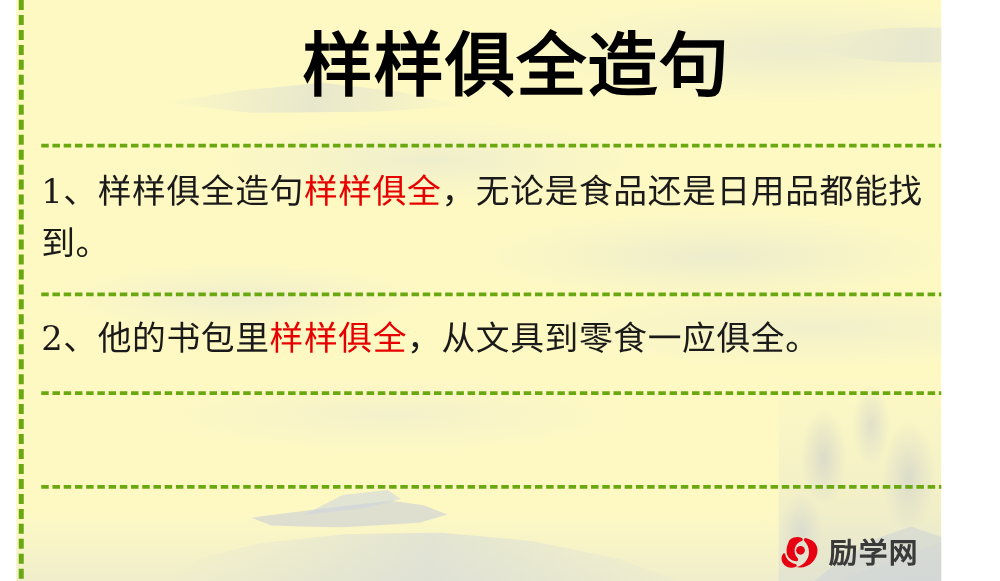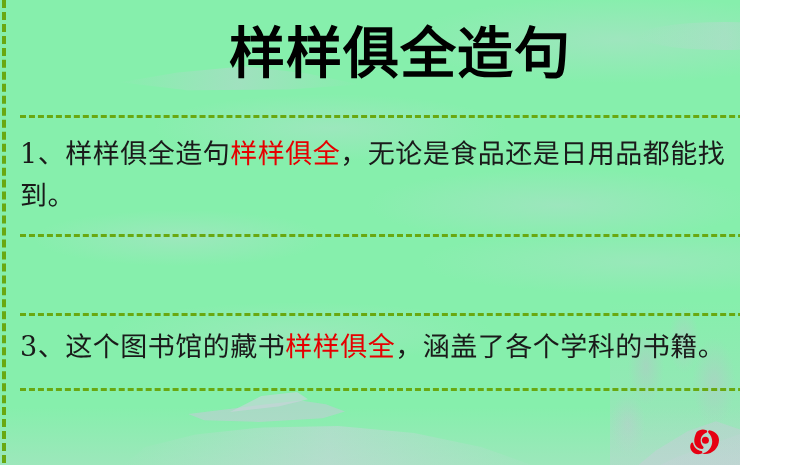--- a/index.html
+++ b/index.html
@@ -6,22 +6,23 @@
   html,body{margin:0;padding:0;}
   body{
     width:800px;height:465px;
     background:#ffffff;
     font-family:"DejaVu Serif","Liberation Serif",serif;
     overflow:hidden;
   }
   .page{
     position:relative;
     width:740px;height:465px;
-    background:#86efac;
+    background:#fef9c3;
     overflow:hidden;
+    margin-left:13px;
   }
 
   
   .wash{position:absolute;pointer-events:none;}
 
   .wash-sky{
     left:0;top:0;width:800px;height:465px;
     background:
       radial-gradient(ellipse 300px 60px at 620px 40px, rgba(205,212,224,.34), rgba(255,255,255,0) 72%),
       radial-gradient(ellipse 240px 46px at 330px 128px, rgba(206,214,226,.30), rgba(255,255,255,0) 74%),
@@ -161,27 +162,28 @@
 
   <div class="sep" style="top:115px;"></div>
   <div class="sep" style="top:234px;"></div>
   <div class="sep" style="top:313px;"></div>
   <div class="sep" style="top:388px;"></div>
 
   <div class="title">样样俱全造句</div>
 
   <div class="sentence s1"><span>1、</span><span>样样俱全造句</span><span class="hl">样样俱全</span><span>，无论是食品还是日用品都能找到。</span></div>
 
+  <div class="sentence s2"><span>2、</span><span>他的书包里</span><span class="hl">样样俱全</span><span>，从文具到零食一应俱全。</span></div>
 
-  <div class="sentence s3"><span>3、</span><span>这个图书馆的藏书</span><span class="hl">样样俱全</span><span>，涵盖了各个学科的书籍。</span></div>
 
   <div class="logo">
     <span class="logo-mark">
       <svg width="34" height="34" viewBox="0 0 34 34" aria-hidden="true">
         <path d="M31 17c0 7.7-6.3 14-14 14-1.1 0-2.2-.13-3.2-.38 5.9-.9 10.4-6 10.4-12.1 0-3.4-1.4-6.4-3.6-8.6-.9-.9-.5-2.3.7-2.6C27.2 8.4 31 12.3 31 17z" fill="#e60012"></path>
         <path d="M8.5 9.2c2.6-2.6 6.6-3.3 9.9-1.9 1.1.46 1.1 2-.05 2.4-3.3 1.1-5.7 4.2-5.7 7.9 0 2.3.95 4.4 2.5 5.9.9.88.3 2.4-.95 2.4-4 .05-7.4-3-7.9-7-.35-3.1.6-6.2 2.2-9.7z" fill="#e60012"></path>
         <path d="M5.2 20.6c.9 3.9 4.1 6.9 8.1 7.5 1.2.18 1.5 1.8.4 2.3-3.9 1.8-8.6.3-10.7-3.5-1.2-2.2-1-4.8.3-6.8.6-.9 1.7-.6 1.9.5z" fill="#e60012"></path>
         <circle cx="17.4" cy="17.2" r="3.5" fill="#e60012"></circle>
       </svg>
     </span>
+    <span class="logo-text">励学网</span>
   </div>
 
 </div>
 
 </body></html>

